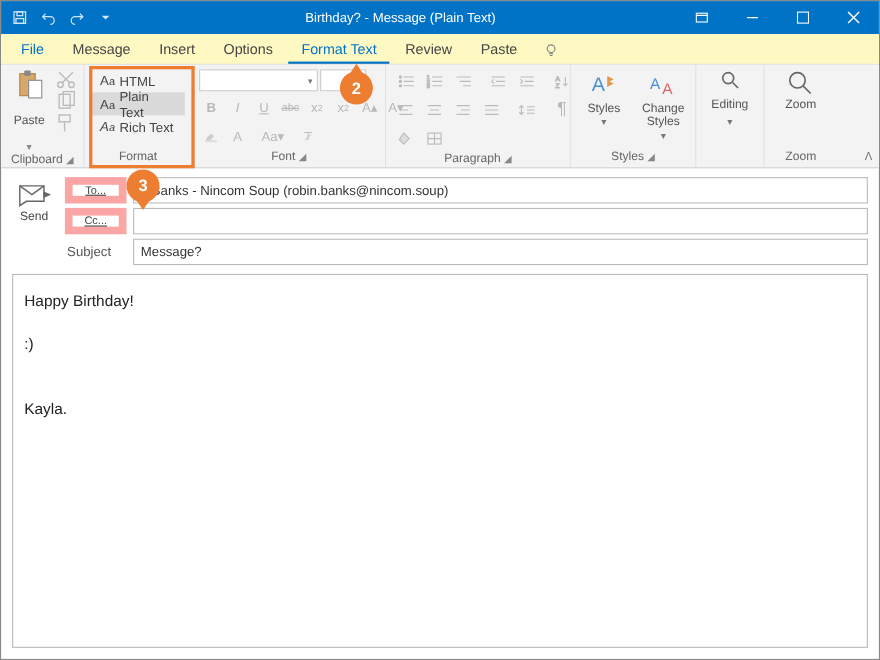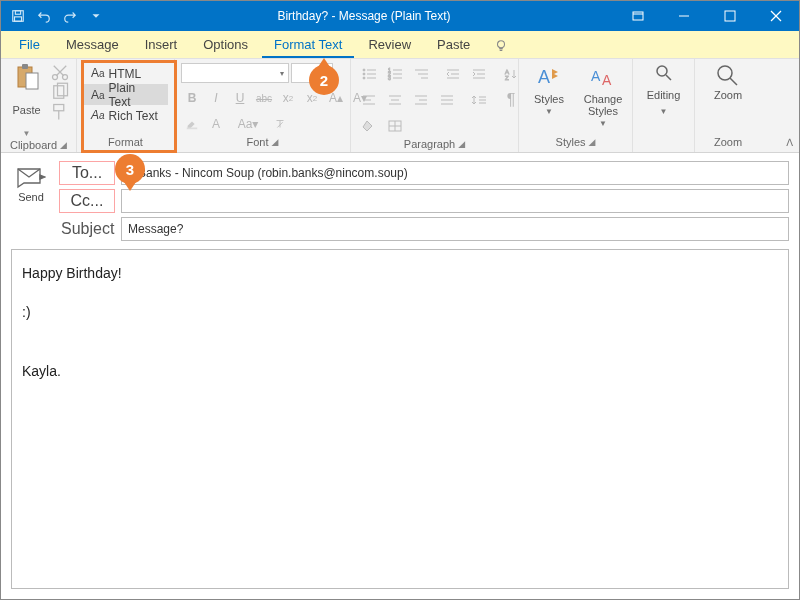--- a/index.html
+++ b/index.html
@@ -79,22 +79,22 @@
 
   .collapse-caret { position:absolute; right:6px; bottom:4px; font-size:10px; color:#777;}
 
   
   .compose { padding: 8px 10px 0; display:flex; gap:8px; }
   .send-col { width:40px; display:flex; flex-direction:column; align-items:center; gap:2px; padding-top:4px;}
   .send-col svg { width:30px;height:24px; color:#666;}
   .send-label { font-size:11px; color:#444; }
   .fields { flex:1; display:flex; flex-direction:column; gap:4px;}
   .field-row { display:flex; align-items:stretch; height:24px;}
-  .field-btn { width:56px; border:1px solid #fca5a5; background:#fff; font-size:16px; color:#444; display:flex; align-items:center; justify-content:center; margin-right:6px;}
-  .field-label { width:56px; font-size:16px; color:#555; display:flex; align-items:center; padding-left:2px; margin-right:6px;}
+  .field-btn { width:56px; border:7px solid #fca5a5; background:#fff; font-size:10px; color:#444; display:flex; align-items:center; justify-content:center; margin-right:6px;text-decoration:underline;}
+  .field-label { width:56px; font-size:12px; color:#555; display:flex; align-items:center; padding-left:2px; margin-right:6px;}
   .field-input { flex:1; border:1px solid #bbb; padding:0 6px; font-size:12px; color:#333; display:flex; align-items:center;}
 
   
   .mail-body { border:1px solid #bbb; margin:8px 10px 10px; height: 340px; padding:14px 10px; font-size:14px; color:#222; line-height:1.4; white-space:pre-wrap;}
 
   
   .callout { position:absolute; width:30px; height:38px; pointer-events:none; }
   .callout .pin { width:30px;height:30px; border-radius:50%; background:#ed7d31; color:#fff; font-weight:bold; font-size:15px; display:flex; align-items:center; justify-content:center; position:relative;}
   .callout .pin::after { content:""; position:absolute; bottom:-7px; left:50%; transform:translateX(-50%); border-left:6px solid transparent; border-right:6px solid transparent; border-top:9px solid #ed7d31;}
   .callout.up .pin::after { bottom:auto; top:-7px; border-top:none; border-bottom:9px solid #ed7d31;}

